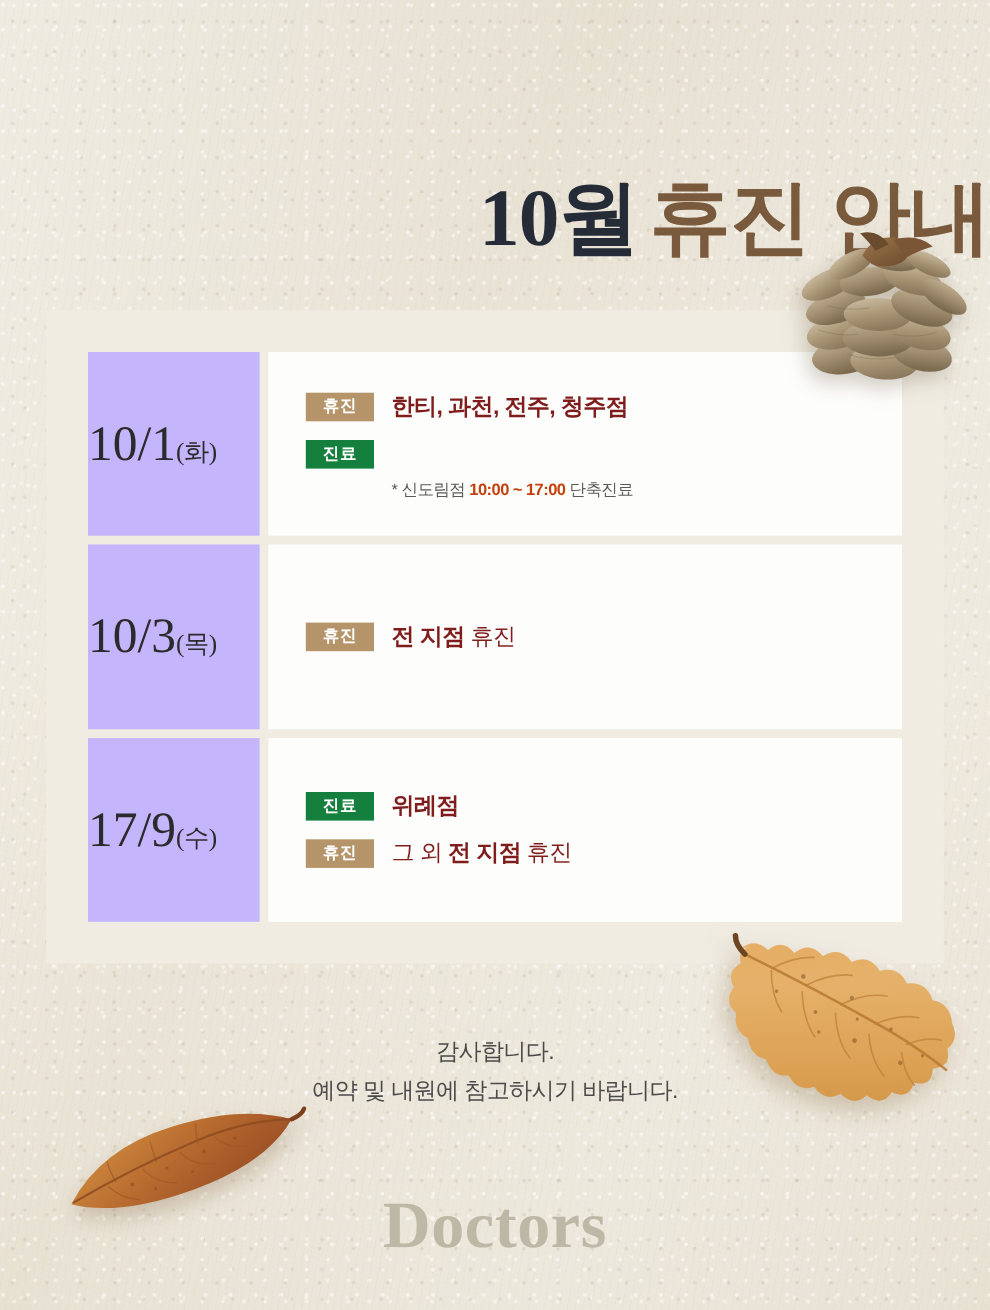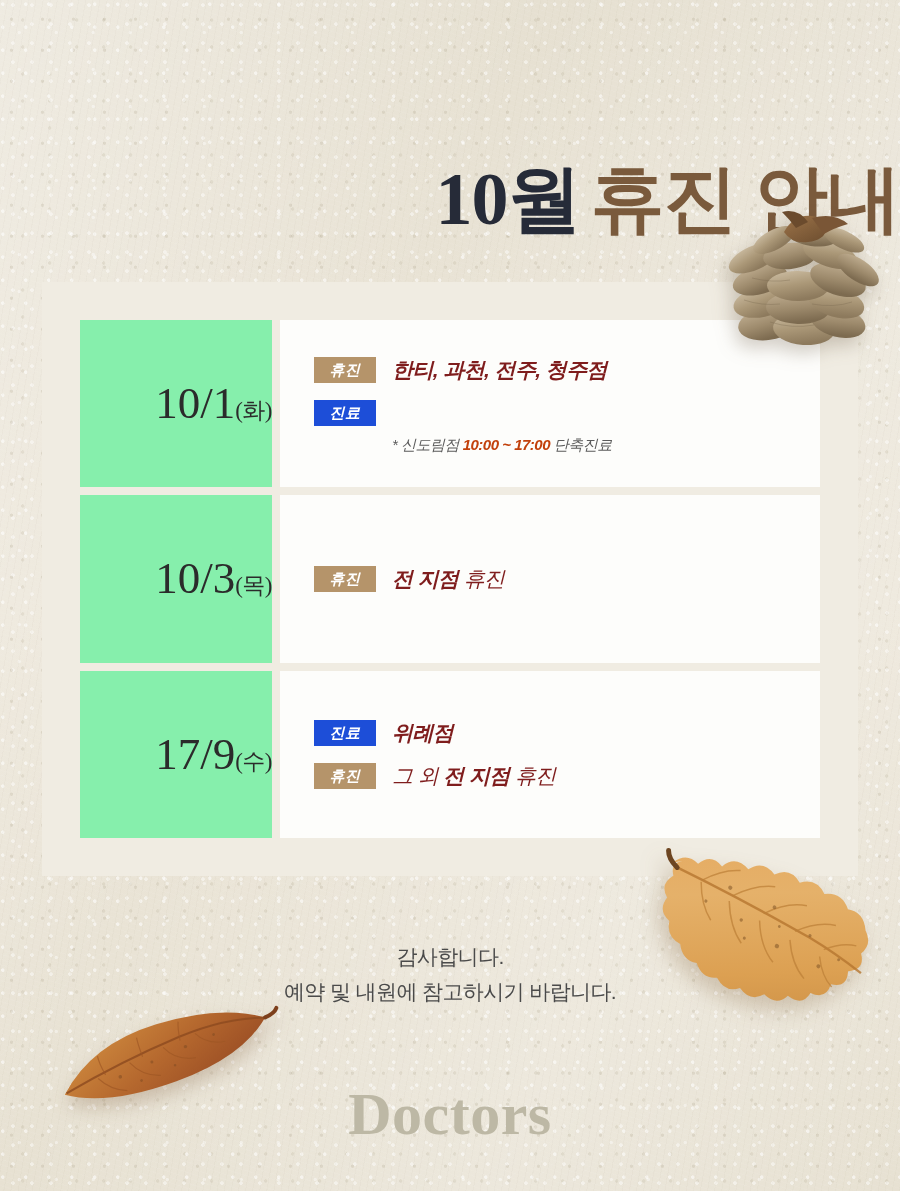--- a/index.html
+++ b/index.html
@@ -76,36 +76,35 @@
     gap: 8px;
     z-index: 3;
   }
   .row {
     display: flex;
     gap: 8px;
     flex: 1 1 0;
     min-height: 0;
   }
   .cell-date {
-    width: 192px;
-    background: #86efac;
+    width: 156px;
+    background: #c4b5fd;
     display: flex;
     align-items: center;
-    justify-content: flex-end;
+    justify-content: flex-start;
     box-sizing: border-box;
   }
   .cell-body {
     flex: 1 1 auto;
     background: #fdfdfb;
     display: flex;
     flex-direction: column;
     justify-content: center;
     box-sizing: border-box;
     padding: 0 0 0 34px;
-    font-style: italic;
   }
   .row-1 .cell-body { padding-top: 4px; }
 
   .date-txt {
     font-family: "Liberation Serif", "DejaVu Serif", serif;
     font-size: 45px;
     color: #2b2b2b;
     line-height: 1;
     white-space: nowrap;
   }
@@ -128,21 +127,21 @@
     height: 26px;
     line-height: 26px;
     text-align: center;
     color: #ffffff;
     font-size: 15px;
     font-weight: bold;
     letter-spacing: 0.5px;
     box-sizing: border-box;
   }
   .badge-off  { background: #b5946a; }
-  .badge-open { background: #1d4ed8; }
+  .badge-open { background: #15803d; }
 
   .line-text {
     font-size: 21px;
     color: #7f1d1d;
     letter-spacing: -0.6px;
     line-height: 1.25;
     white-space: nowrap;
   }
   .line-text .b { font-weight: bold; }
 

